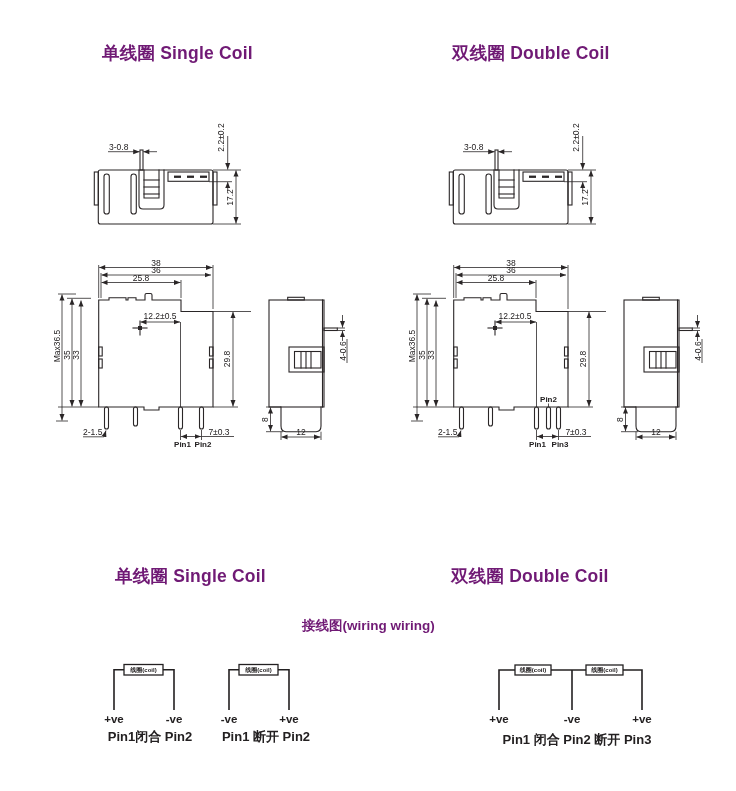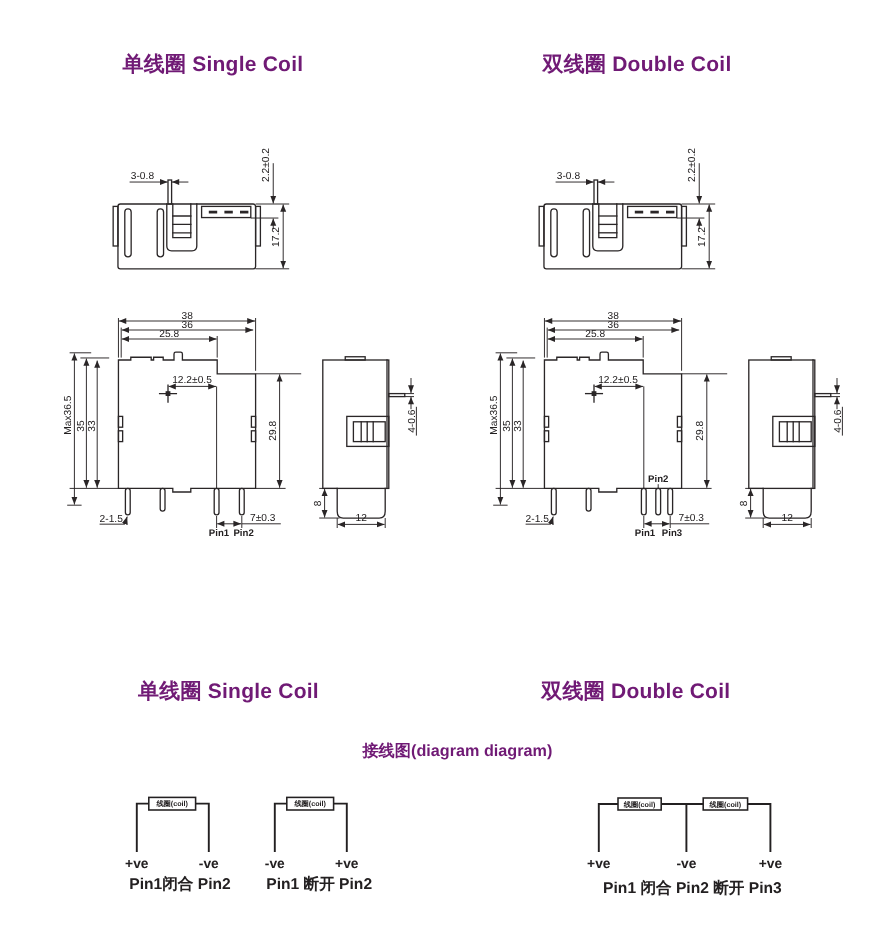--- a/index.html
+++ b/index.html
@@ -21,21 +21,21 @@
 </style>
 </head>
 <body>
 
 <div id="page">
 
   <div class="title" style="left:91px;top:41px">单线圈 Single Coil</div>
   <div class="title" style="left:441px;top:41px">双线圈 Double Coil</div>
   <div class="title" style="left:104px;top:564px">单线圈 Single Coil</div>
   <div class="title" style="left:440px;top:564px">双线圈 Double Coil</div>
-  <div class="subhead" style="left:291px;top:617px">接线图(diagram diagram)</div>
+  <div class="subhead" style="left:291px;top:617px">接线图(wiring wiring)</div>
 
   <svg style="left:75px;top:122px" width="160" height="112" viewBox="0 0 160 112">
     <defs>
       <marker id="ae1" markerWidth="7" markerHeight="6" refX="6.5" refY="3" orient="auto" markerUnits="userSpaceOnUse">
           <path d="M0,.5 L6.5,3 L0,5.5 Z" fill="#2a2627"></path>
         </marker>
       <marker id="as1" markerWidth="7" markerHeight="6" refX=".5" refY="3" orient="auto" markerUnits="userSpaceOnUse">
           <path d="M6.5,.5 L.5,3 L6.5,5.5 Z" fill="#2a2627"></path>
         </marker>
     </defs>

